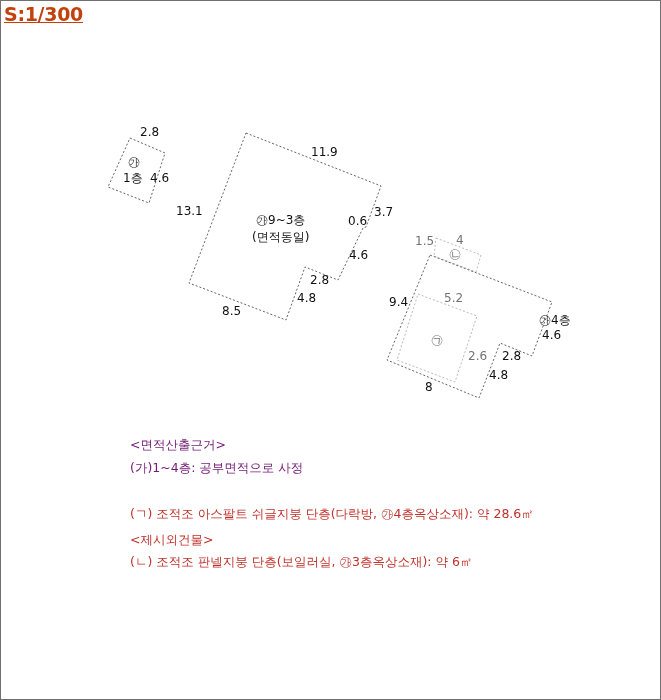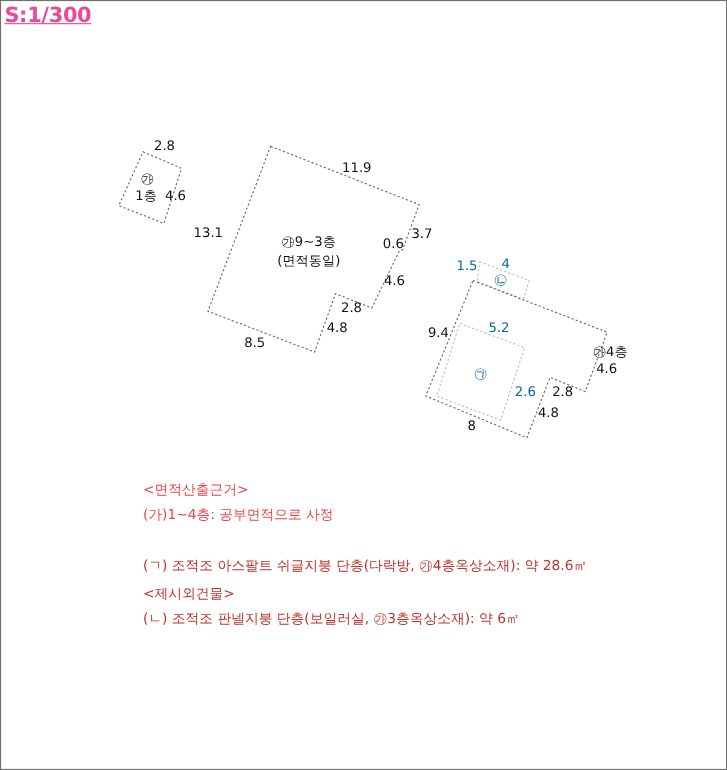--- a/index.html
+++ b/index.html
@@ -1,25 +1,25 @@
 <!DOCTYPE html>
 <html><head>
 <meta charset="utf-8">
 <style>
   html, body { margin: 0; padding: 0; background: #ffffff; }
   body { width: 661px; height: 700px; position: relative; overflow: hidden;
          font-family: "DejaVu Sans", "Liberation Sans", sans-serif; }
   .frame { position: absolute; left: 0; top: 0; width: 659px; height: 698px;
            border: 1px solid #707070; box-sizing: content-box; }
   .scale { position: absolute; left: 4px; top: 3px; font-size: 19px; font-weight: bold;
-           color: #ec4899; text-decoration: underline; letter-spacing: -0.3px; text-align: center; }
+           color: #c2410c; text-decoration: underline; letter-spacing: -0.3px; text-align: center; }
   svg.plan { position: absolute; left: 0; top: 0; }
   .lbl { position: absolute; font-size: 12px; color: #111; white-space: nowrap; line-height: 14px; }
-  .red { color: #0369a1; }
-  .notes { position: absolute; left: 130px; font-size: 12.5px; color: #ef4444; white-space: nowrap; line-height: 16px; }
+  .red { color: #737373; }
+  .notes { position: absolute; left: 130px; font-size: 12.5px; color: #701a75; white-space: nowrap; line-height: 16px; }
   .notes.red { color: #c0312b; }
 </style>
 </head>
 <body>
 
 <div class="frame"></div>
 <div class="scale">S:1/300</div>
 
 <svg class="plan" width="661" height="700">
 

